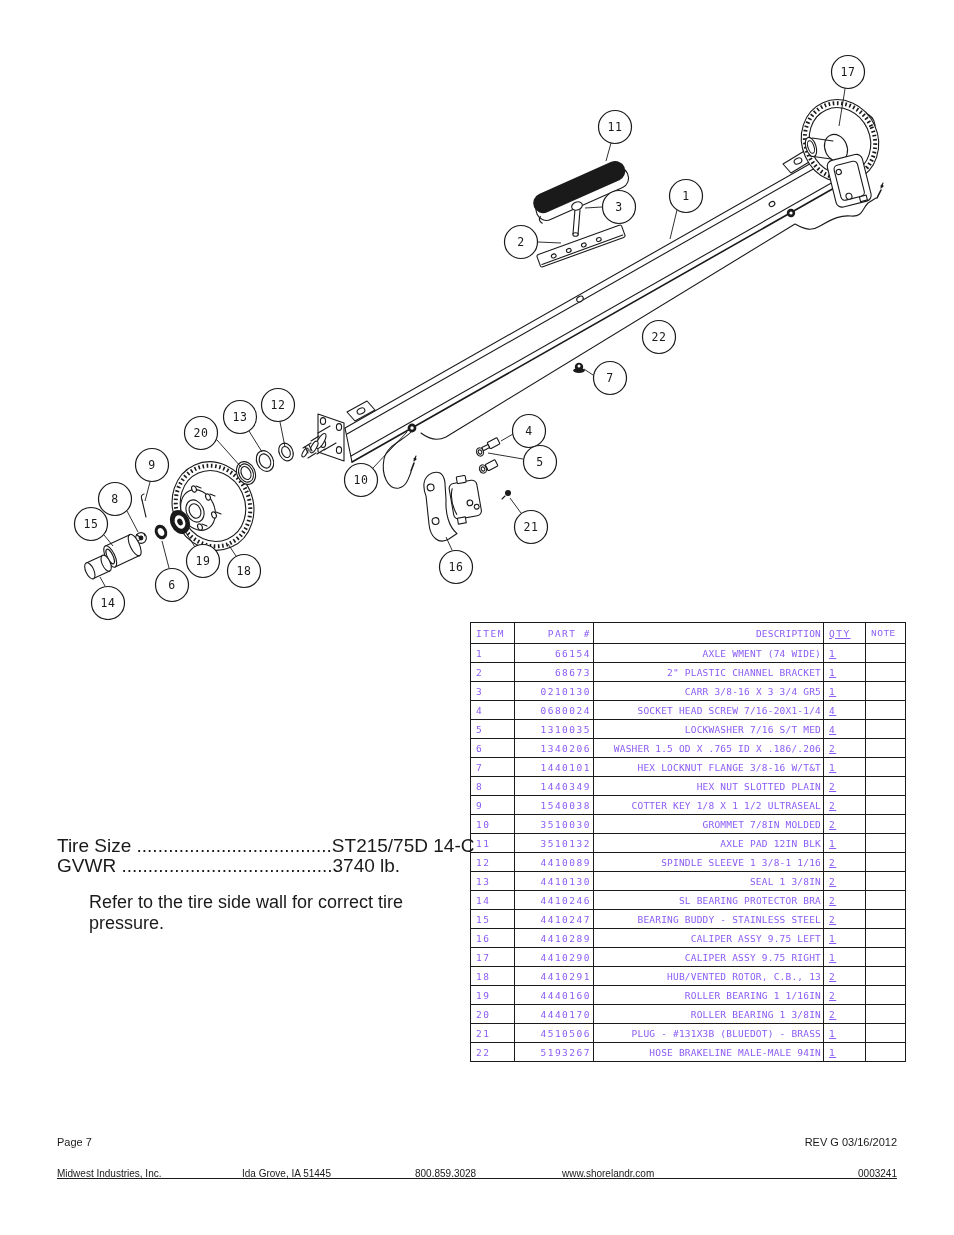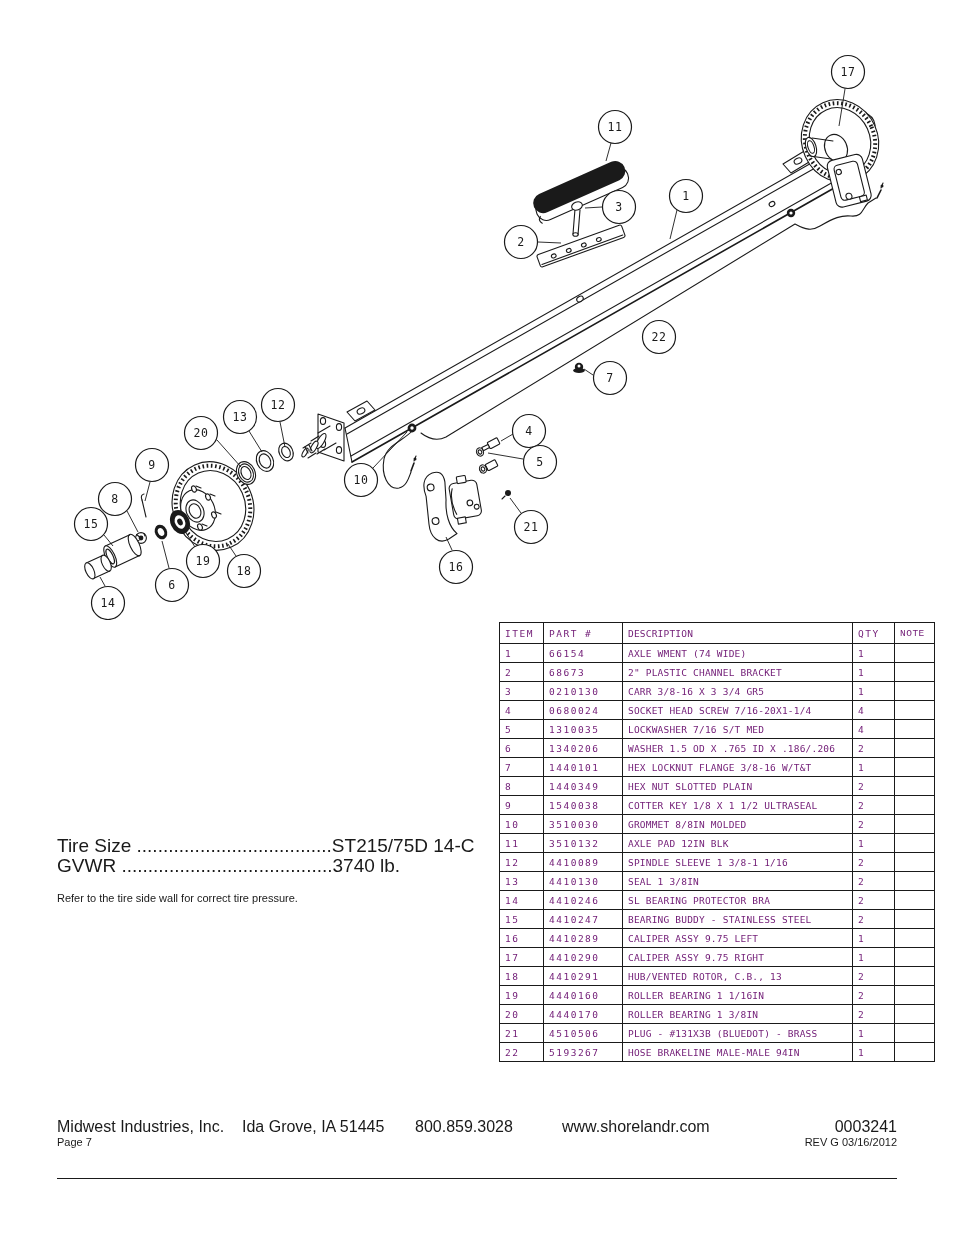--- a/index.html
+++ b/index.html
@@ -13,36 +13,36 @@
   .fd{fill:#1a1a1a;stroke:none;}
   .dash{fill:none;stroke:#1a1a1a;stroke-width:4;stroke-dasharray:1.6 2.6;}
   .leader{stroke:#1a1a1a;stroke-width:0.9;fill:none;}
   .balloon{fill:#ffffff;stroke:#1a1a1a;stroke-width:1.2;}
   .balloon-num{font-family:"DejaVu Sans Mono",monospace;font-size:11.5px;fill:#1a1a1a;
                text-anchor:middle;letter-spacing:0.5px;}
   
   #tire-block{position:absolute;left:57px;top:836px;width:400px;}
   #tire-block h1{font-size:17.5px;margin:0 0 16px 0;letter-spacing:0.1px;}
   .spec-line{font-size:19px;line-height:19.5px;white-space:pre;}
-  .tire-note{font-size:11px;margin-top:17px;}
+  .tire-note{font-size:18px;margin-top:17px;margin-left:32px;}
   
   #parts-table{position:absolute;left:470px;top:622px;border-collapse:collapse;table-layout:fixed;
-               font-family:"DejaVu Sans Mono",monospace;color:#701a75;margin-left:29px;}
+               font-family:"DejaVu Sans Mono",monospace;color:#8b5cf6;}
   #parts-table th,#parts-table td{border:1px solid #1a1a1a;font-weight:400;font-size:9.5px;
                padding:0 2px 0 5px;white-space:nowrap;overflow:hidden;text-align:left;}
   #parts-table th{height:20px;letter-spacing:2.2px;}
   #parts-table td{height:18px;}
   #parts-table .c0{width:36px;letter-spacing:1.5px;}
-  #parts-table .c1{width:71px;letter-spacing:1.5px;}
-  #parts-table .c2{width:222px;letter-spacing:0.2px;}
-  #parts-table .c3{width:34px;letter-spacing:1.5px;}
+  #parts-table .c1{width:71px;letter-spacing:1.5px;text-align:right;}
+  #parts-table .c2{width:222px;letter-spacing:0.2px;text-align:right;}
+  #parts-table .c3{width:34px;letter-spacing:1.5px;text-decoration:underline;}
   #parts-table .c4{width:32px;letter-spacing:0.5px;font-family:Liberation Mono, monospace;}
   
   #footer-rule{position:absolute;left:57px;top:1178px;width:840px;border-top:1.7px solid #1a1a1a;}
-  .ft{position:absolute;font-size:16px;top:1118px;}
+  .ft{position:absolute;font-size:10px;top:1168px;}
   .ft2{position:absolute;font-size:11px;top:1136px;}
 </style>
 </head>
 <body>
 
 <div id="page">
 
   <svg id="diagram" viewBox="0 0 954 620">
 
     <g>
@@ -435,21 +435,21 @@
         <tr>
           <td class="c0">9</td>
           <td class="c1">1540038</td>
           <td class="c2">COTTER KEY 1/8 X 1 1/2 ULTRASEAL</td>
           <td class="c3">2</td>
           <td class="c4"></td>
         </tr>
         <tr>
           <td class="c0">10</td>
           <td class="c1">3510030</td>
-          <td class="c2">GROMMET  8/8IN MOLDED</td>
+          <td class="c2">GROMMET  7/8IN MOLDED</td>
           <td class="c3">2</td>
           <td class="c4"></td>
         </tr>
         <tr>
           <td class="c0">11</td>
           <td class="c1">3510132</td>
           <td class="c2">AXLE PAD 12IN  BLK</td>
           <td class="c3">1</td>
           <td class="c4"></td>
         </tr>

